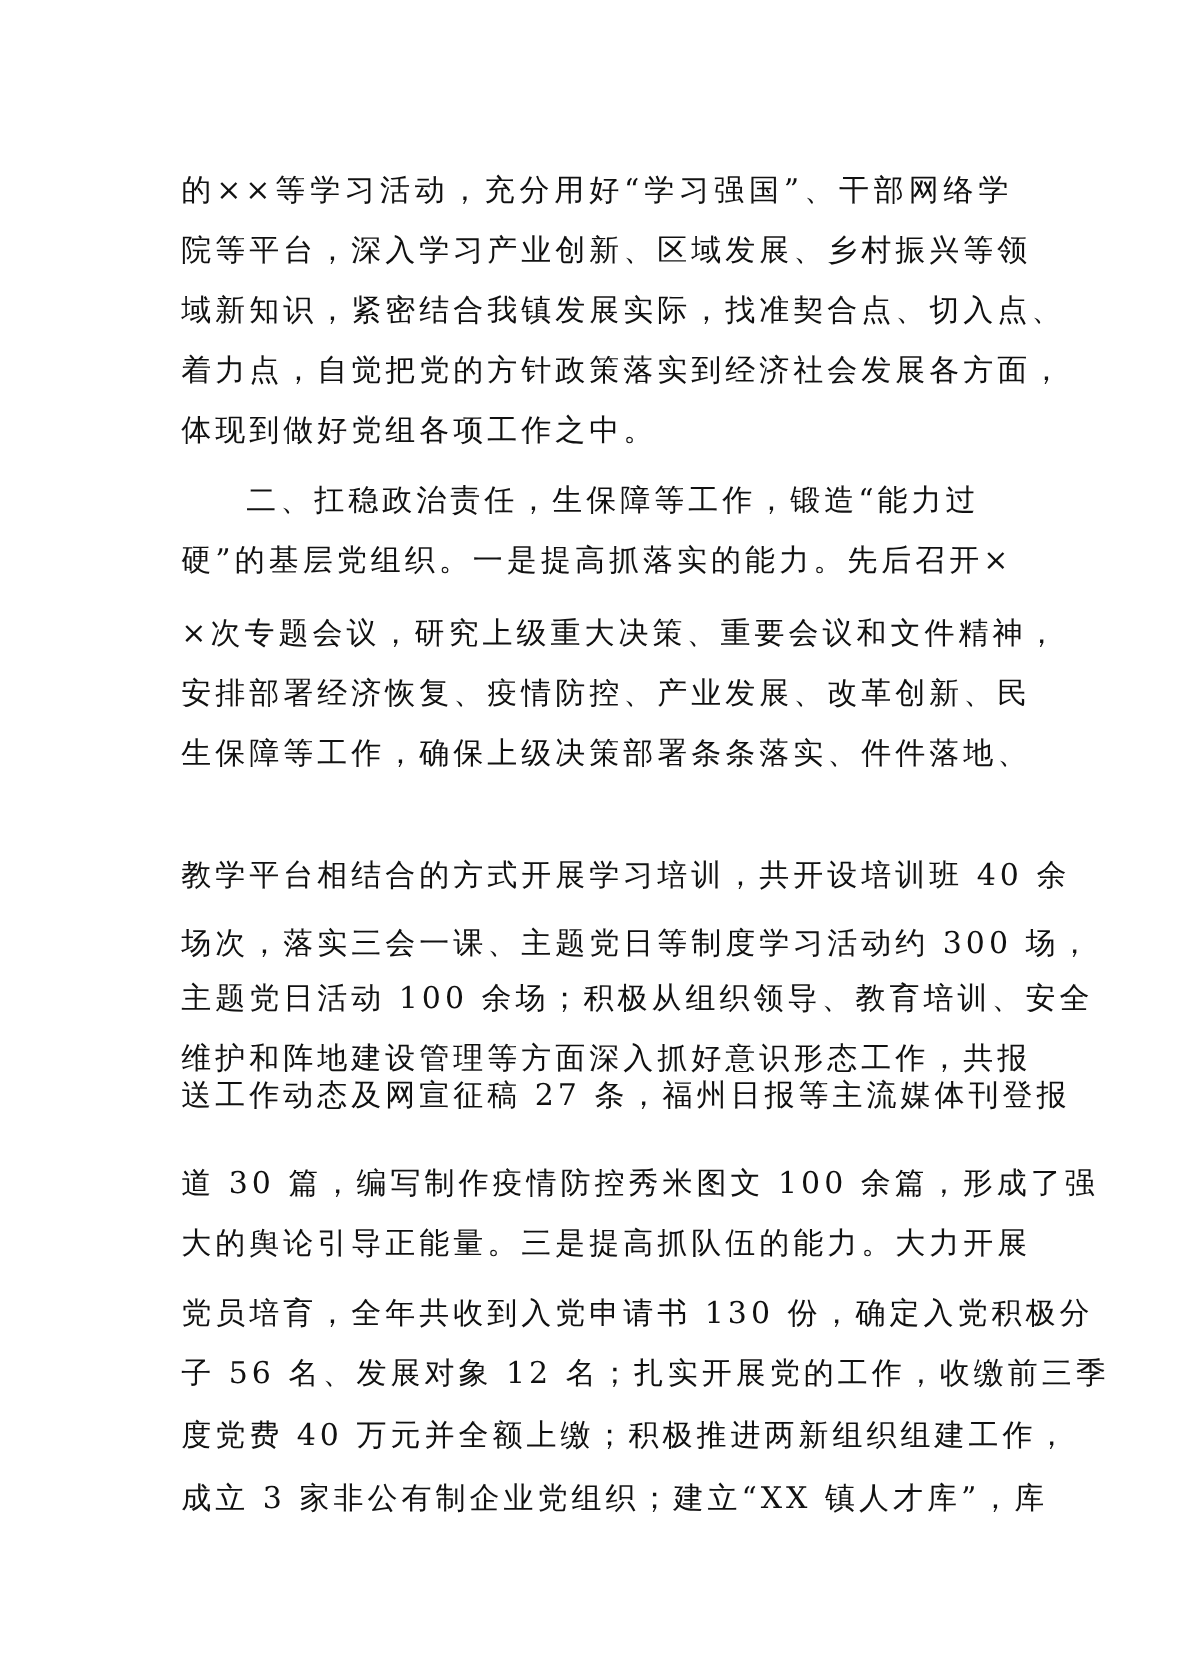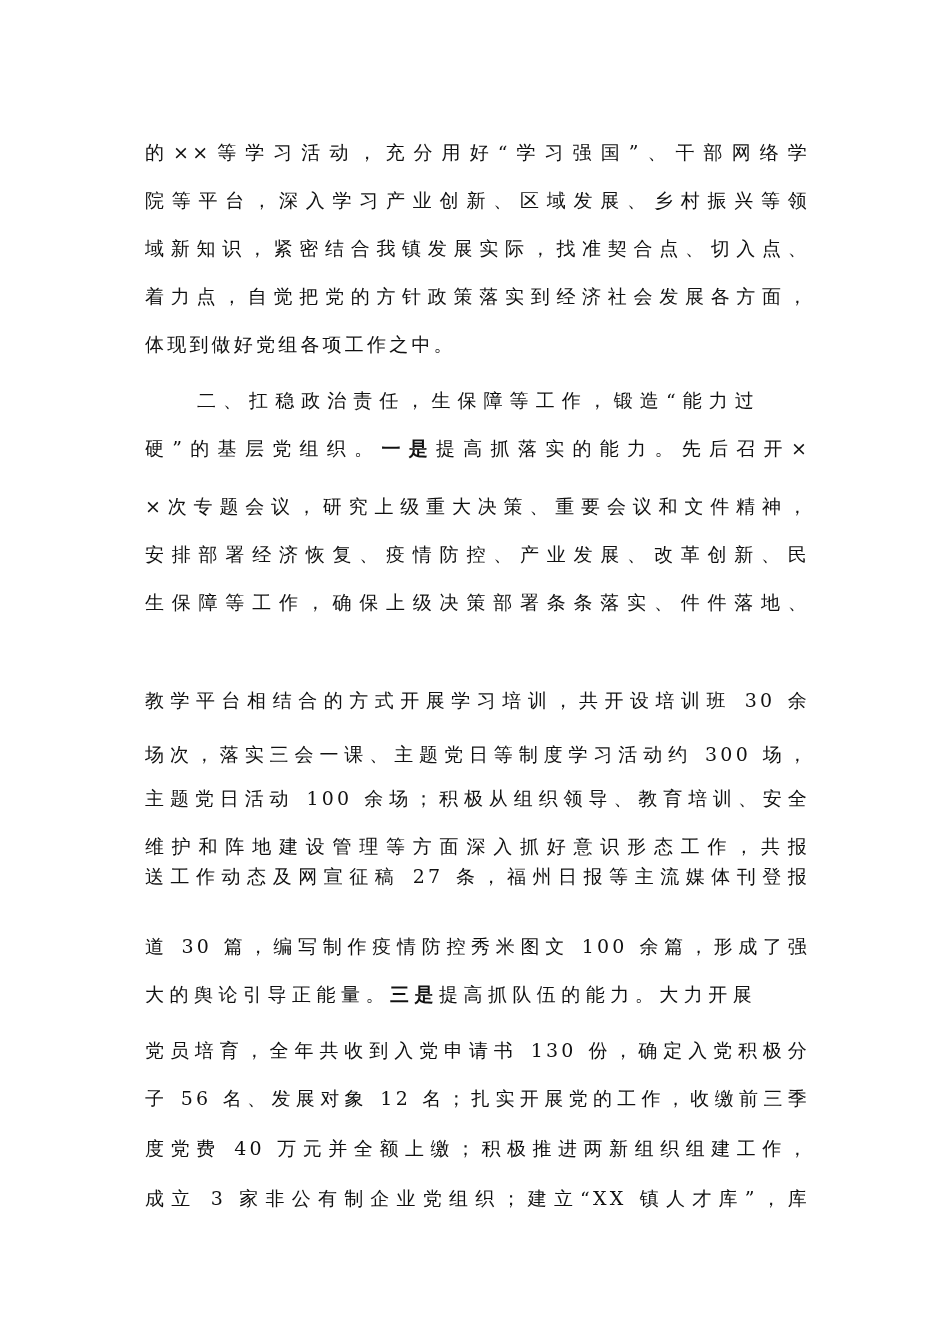--- a/index.html
+++ b/index.html
@@ -21,57 +21,57 @@
       top: 0;
       width: 950px;
       height: 1344px;
       background: #ffffff;
     }
     .line {
       position: absolute;
       left: 145px;
       width: 665px;
       height: 40px;
-      font-size: 19px;
+      font-size: 24px;
       line-height: 40px;
       white-space: nowrap;
       letter-spacing: 3.2px;
       text-align: justify;
       text-align-last: justify;
     }
     .line.last {
       text-align-last: left;
     }
     .line.indent {
       left: 145px;
       padding-left: 52px;
       width: 560px;
     }
     .line b {
-      font-weight: bold;
+      font-weight: normal;
     }
   </style>
 </head>
 <body>
 
 <div class="page">
   <div class="line" style="top:132px">的××等学习活动，充分用好“学习强国”、干部网络学</div>
   <div class="line" style="top:180px">院等平台，深入学习产业创新、区域发展、乡村振兴等领</div>
   <div class="line" style="top:228px">域新知识，紧密结合我镇发展实际，找准契合点、切入点、</div>
   <div class="line" style="top:276px">着力点，自觉把党的方针政策落实到经济社会发展各方面，</div>
   <div class="line last" style="top:324px">体现到做好党组各项工作之中。</div>
 
   <div class="line indent" style="top:380px">二、扛稳政治责任，生保障等工作，锻造“能力过</div>
   <div class="line" style="top:428px">
     <span>硬”的基层党组织。</span><b>一是</b><span>提高抓落实的能力。先后召开×</span>
   </div>
   <div class="line" style="top:486px">×次专题会议，研究上级重大决策、重要会议和文件精神，</div>
   <div class="line" style="top:534px">安排部署经济恢复、疫情防控、产业发展、改革创新、民</div>
   <div class="line" style="top:582px">生保障等工作，确保上级决策部署条条落实、件件落地、</div>
-  <div class="line" style="top:680px">教学平台相结合的方式开展学习培训，共开设培训班 30 余</div>
+  <div class="line" style="top:680px">教学平台相结合的方式开展学习培训，共开设培训班 40 余</div>
   <div class="line" style="top:734px">场次，落实三会一课、主题党日等制度学习活动约 300 场，</div>
   <div class="line" style="top:778px">主题党日活动 100 余场；积极从组织领导、教育培训、安全</div>
   <div class="line" style="top:826px">维护和阵地建设管理等方面深入抓好意识形态工作，共报</div>
   <div class="line" style="top:856px">送工作动态及网宣征稿 27 条，福州日报等主流媒体刊登报</div>
   <div class="line" style="top:926px">道 30 篇，编写制作疫情防控秀米图文 100 余篇，形成了强</div>
   <div class="line" style="top:974px; width:610px">
     <span>大的舆论引导正能量。</span><b>三是</b><span>提高抓队伍的能力。大力开展</span>
   </div>
   <div class="line" style="top:1030px">党员培育，全年共收到入党申请书 130 份，确定入党积极分</div>
   <div class="line" style="top:1078px">子 56 名、发展对象 12 名；扎实开展党的工作，收缴前三季</div>

